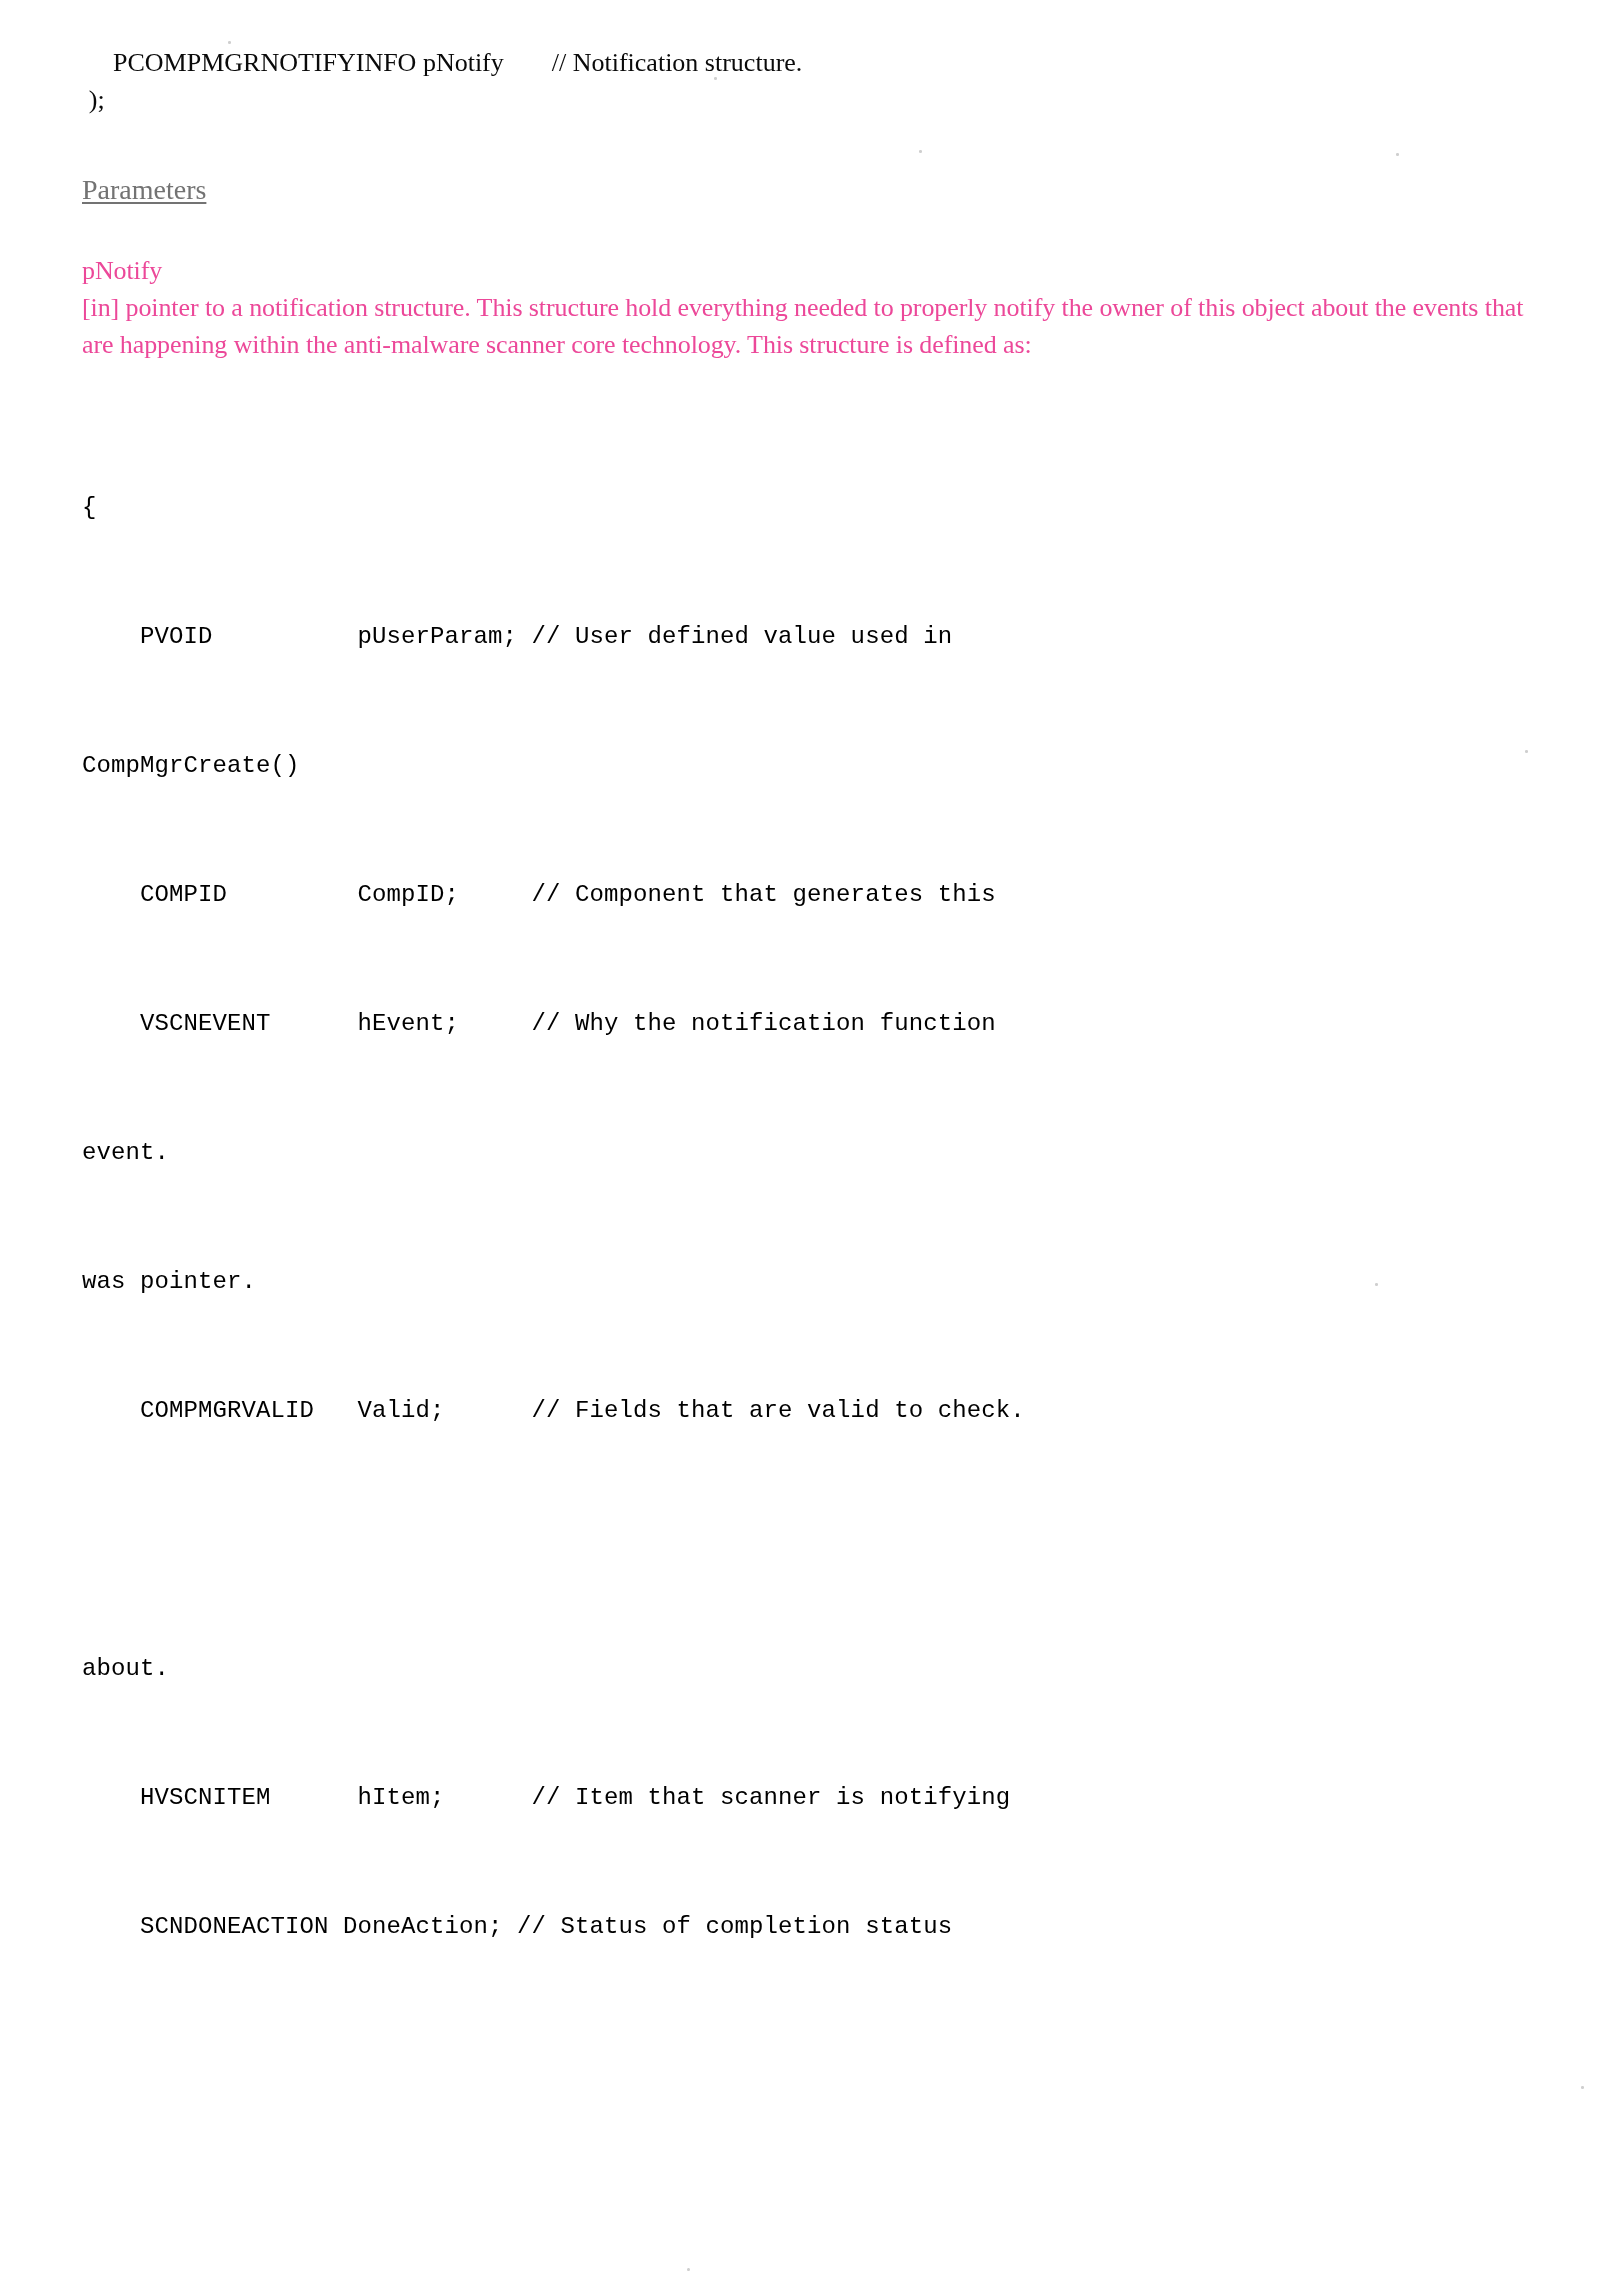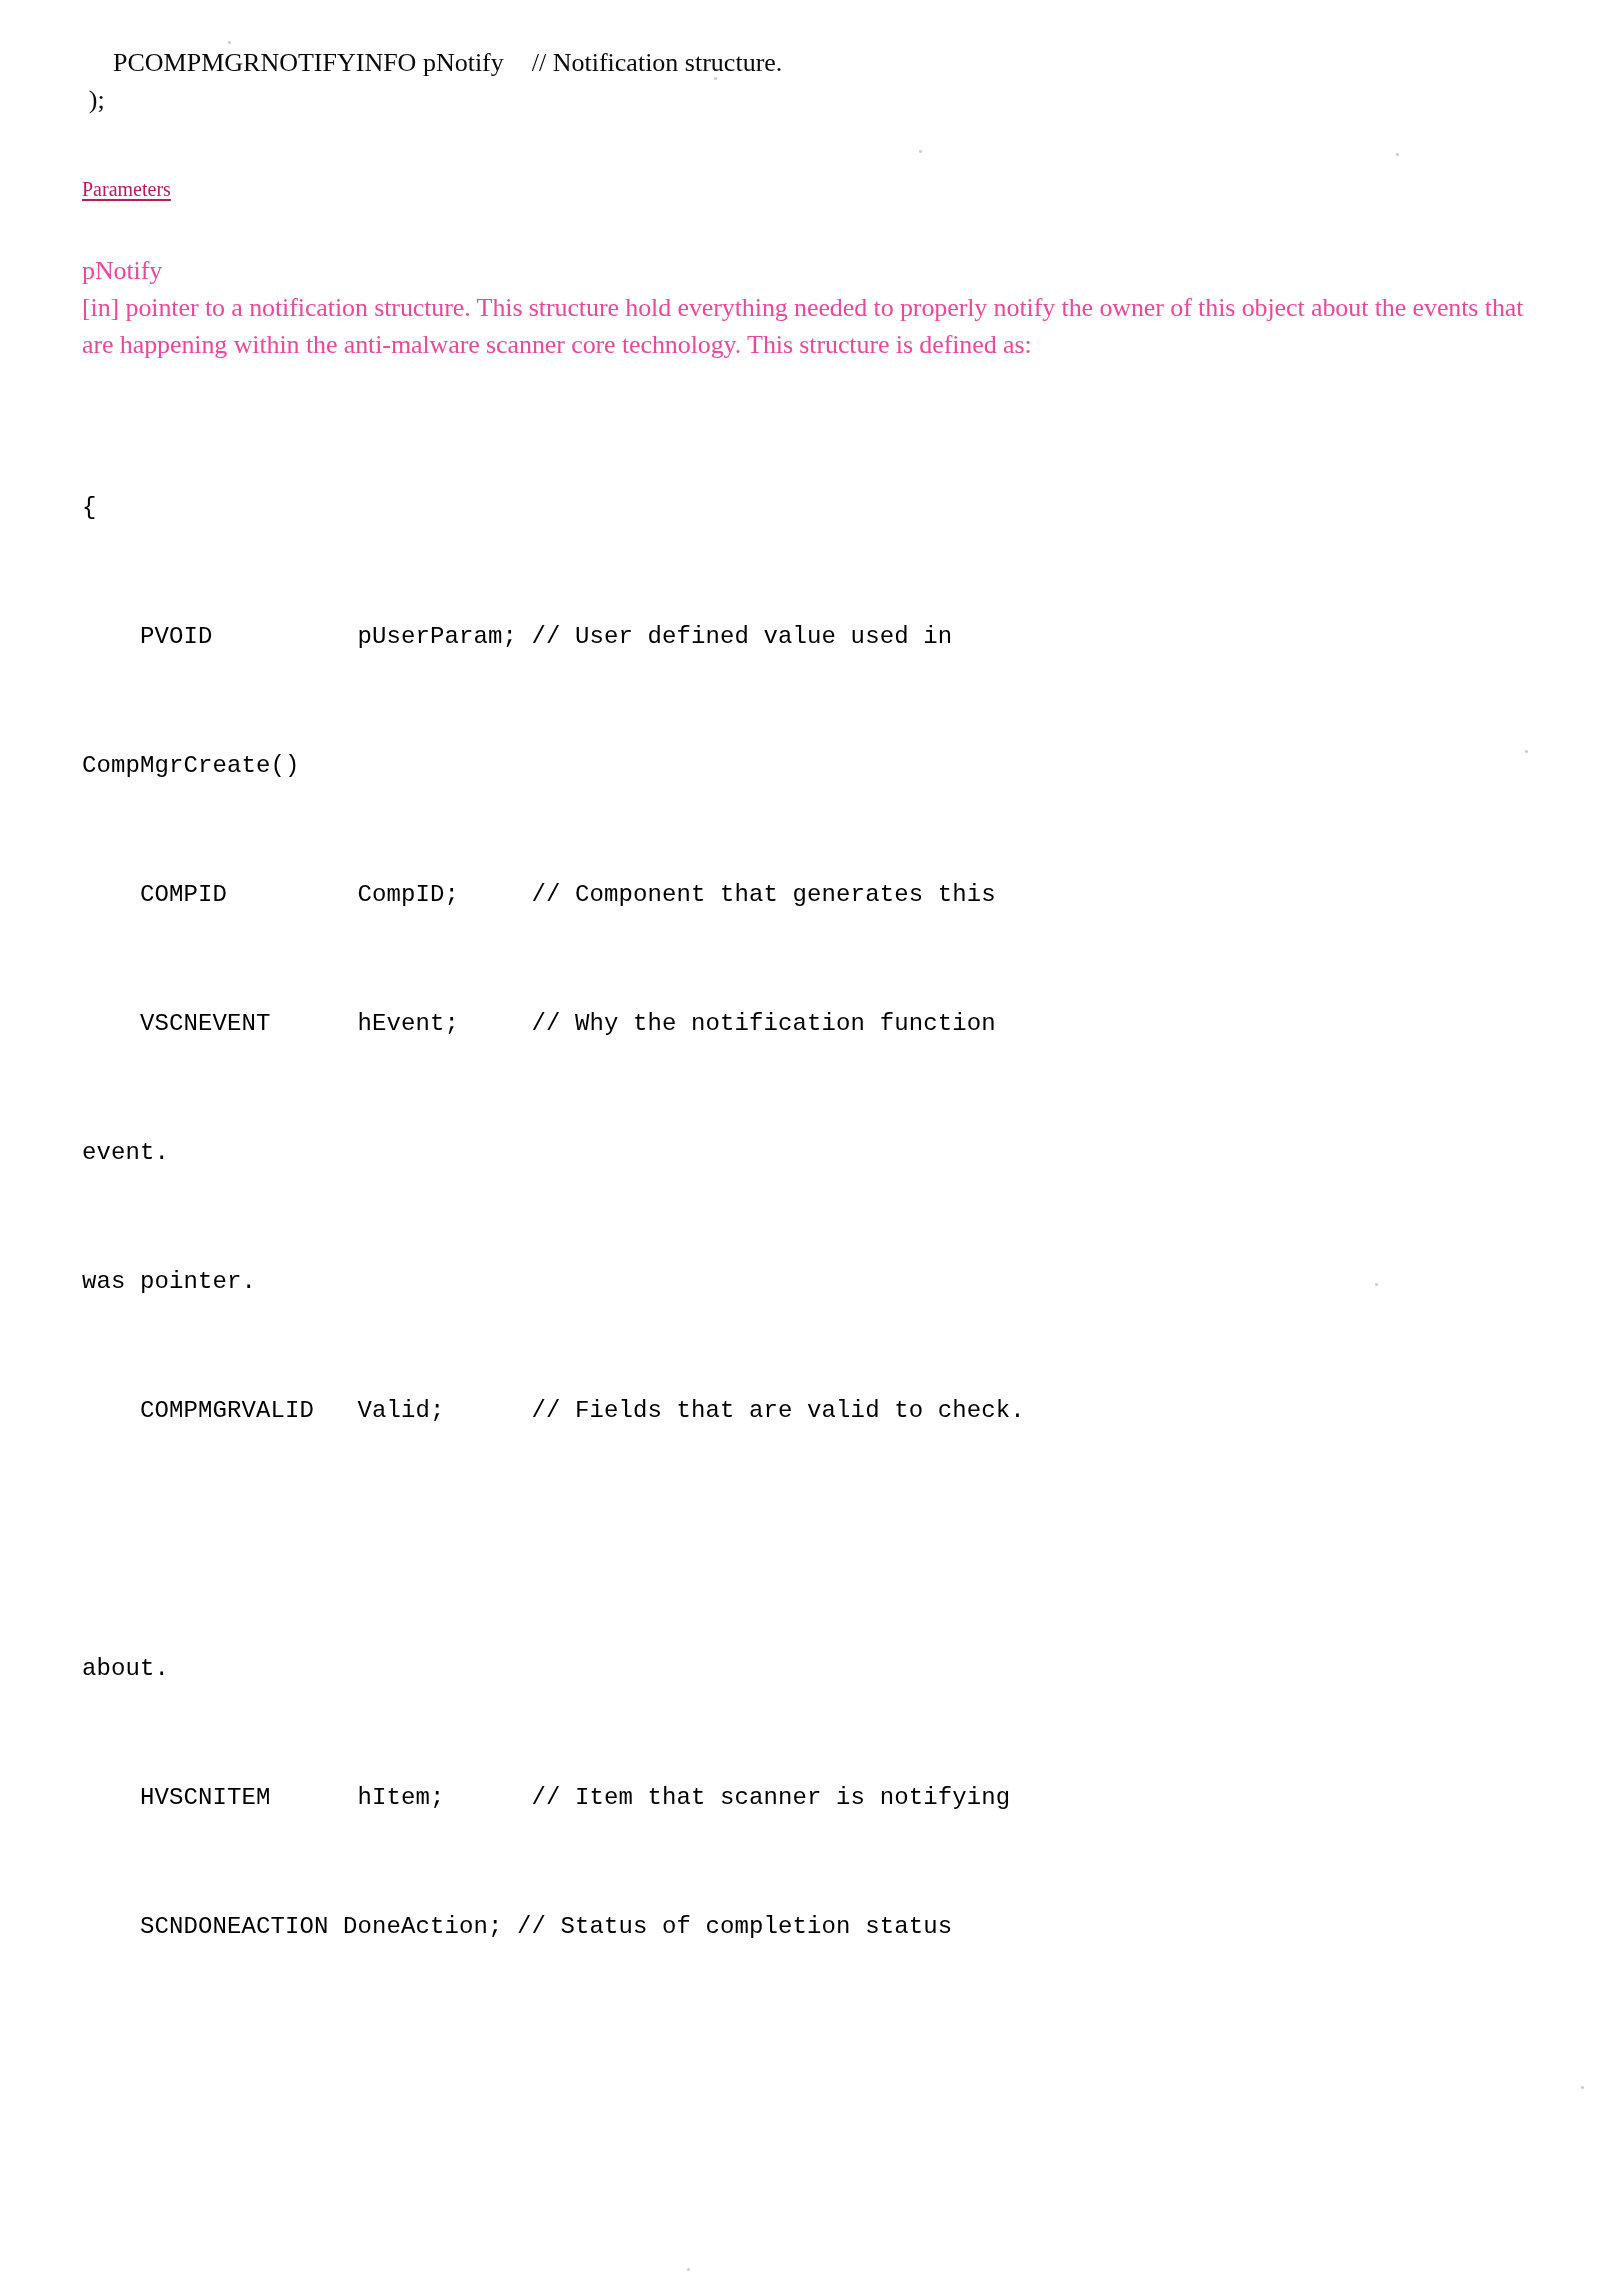--- a/index.html
+++ b/index.html
@@ -46,37 +46,37 @@
   .sig-line {
     font-family: "Liberation Serif", serif;
     font-size: 26px;
     line-height: 37px;
     color: #0a0a0a;
     white-space: pre;
     margin-left: 31px;
   }
   .sig-comment {
     display: inline-block;
-    margin-left: 28px;
+    margin-left: 48px;
   }
   .sig-close {
     font-family: "Liberation Serif", serif;
     font-size: 26px;
     line-height: 37px;
     color: #0a0a0a;
     margin-left: 6.8px;
   }
 
   .heading-underline {
     font-family: "Liberation Serif", serif;
-    font-size: 20px;
+    font-size: 28px;
     line-height: 37px;
     text-decoration: underline;
     text-underline-offset: 3.4px;
-    color: #be185d;
+    color: #737373;
     display: inline-block;
   }
 
   
   .code {
     font-family: "Liberation Mono", "DejaVu Sans Mono", monospace;
     font-size: 24px;
     line-height: 43px;
     letter-spacing: 0.1px;
     color: #000000;

